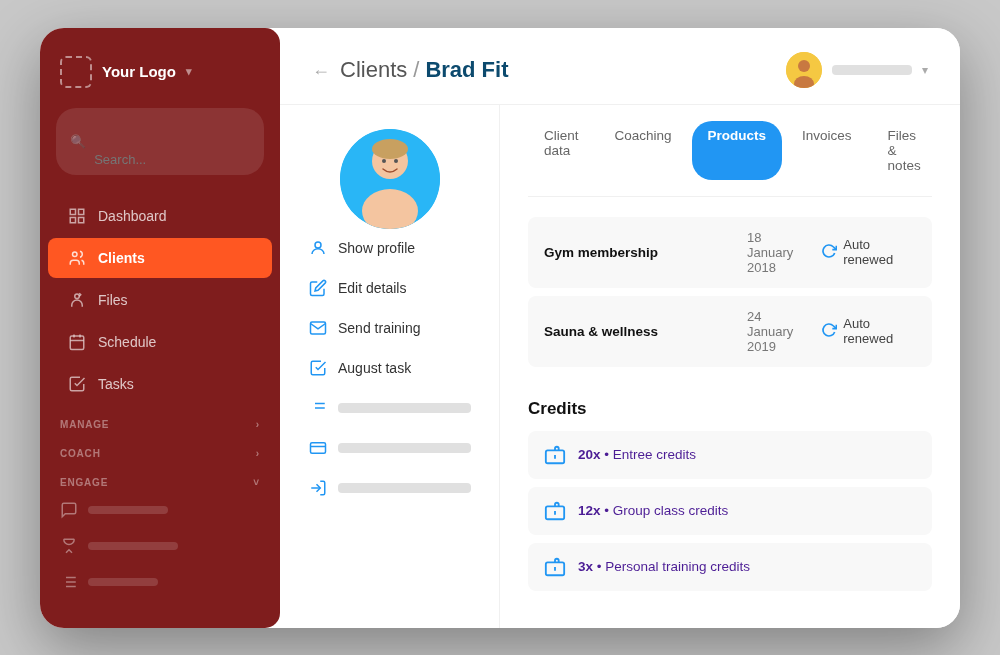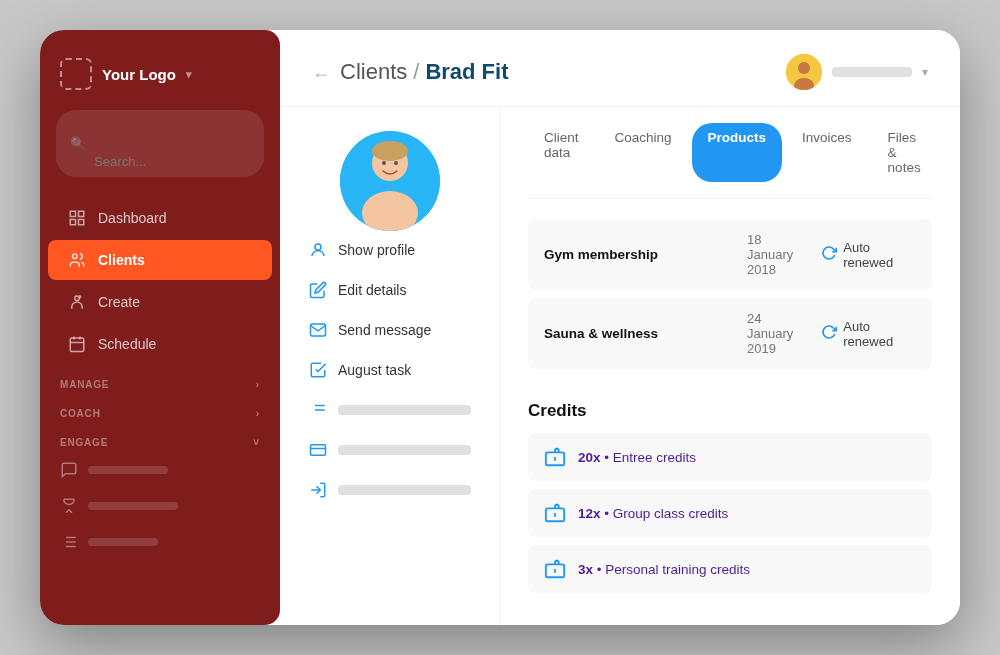--- a/index.html
+++ b/index.html
@@ -365,33 +365,40 @@
       </svg>
       <span>Clients</span>
     </div>
 
     <div class="nav-item">
       <svg class="nav-icon" viewBox="0 0 24 24" fill="none" stroke="currentColor" stroke-width="2">
         <circle cx="12" cy="7" r="3"></circle>
           <path d="M5 21v-2a7 7 0 0 1 14 0v2"></path>
           <path d="M15 3l2 2-2 2"></path>
       </svg>
-      <span>Create</span>
+      <span>Files</span>
     </div>
 
     <div class="nav-item">
       <svg class="nav-icon" viewBox="0 0 24 24" fill="none" stroke="currentColor" stroke-width="2">
         <rect x="3" y="4" width="18" height="18" rx="2"></rect>
           <line x1="16" y1="2" x2="16" y2="6"></line>
           <line x1="8" y1="2" x2="8" y2="6"></line>
           <line x1="3" y1="10" x2="21" y2="10"></line>
       </svg>
       <span>Schedule</span>
     </div>
 
+    <div class="nav-item">
+      <svg class="nav-icon" viewBox="0 0 24 24" fill="none" stroke="currentColor" stroke-width="2">
+        <path d="M9 11l3 3L22 4"></path>
+          <path d="M21 12v7a2 2 0 0 1-2 2H5a2 2 0 0 1-2-2V5a2 2 0 0 1 2-2h11"></path>
+      </svg>
+      <span>Tasks</span>
+    </div>
 
     <div class="section-label">
       <span>MANAGE</span>
       <span class="arrow">›</span>
     </div>
 
     <div class="section-label">
       <span>COACH</span>
       <span class="arrow">›</span>
     </div>
@@ -491,21 +498,21 @@
             <span>Edit details</span>
           </div>
 
           <div class="action-item">
             <span class="action-icon">
               <svg viewBox="0 0 24 24" width="18" height="18" fill="none" stroke="#2196f3" stroke-width="2">
                 <path d="M4 4h16c1.1 0 2 .9 2 2v12c0 1.1-.9 2-2 2H4c-1.1 0-2-.9-2-2V6c0-1.1.9-2 2-2z"></path>
                   <polyline points="22,6 12,13 2,6"></polyline>
               </svg>
             </span>
-            <span>Send message</span>
+            <span>Send training</span>
           </div>
 
           <div class="action-item">
             <span class="action-icon">
               <svg viewBox="0 0 24 24" width="18" height="18" fill="none" stroke="#2196f3" stroke-width="2">
                 <polyline points="9 11 12 14 22 4"></polyline>
                   <path d="M21 12v7a2 2 0 0 1-2 2H5a2 2 0 0 1-2-2V5a2 2 0 0 1 2-2h11"></path>
               </svg>
             </span>
             <span>August task</span>

